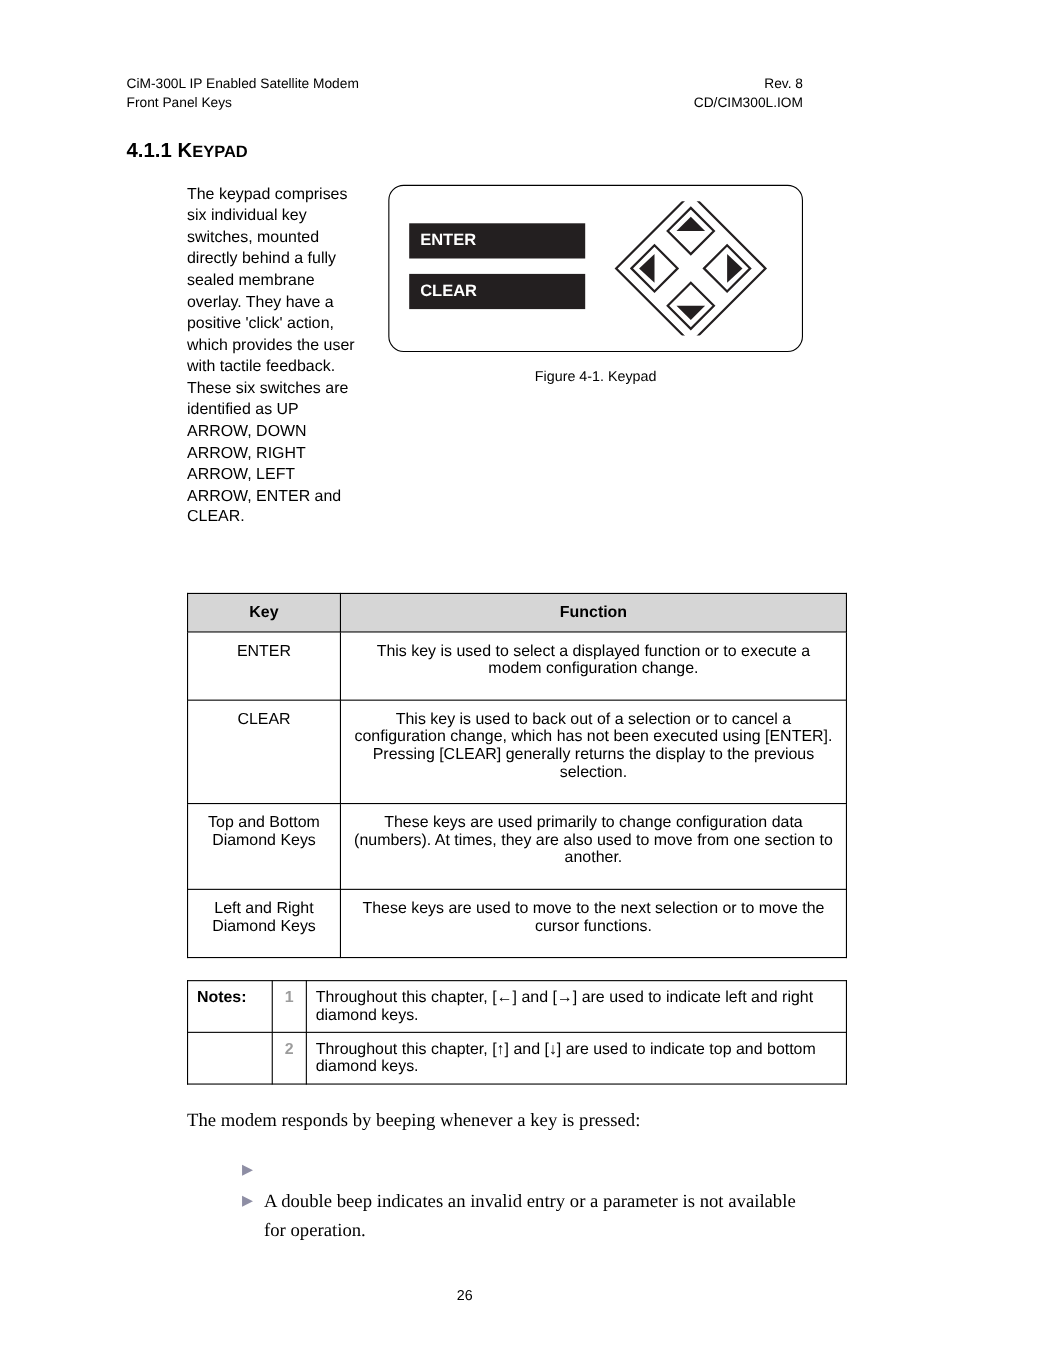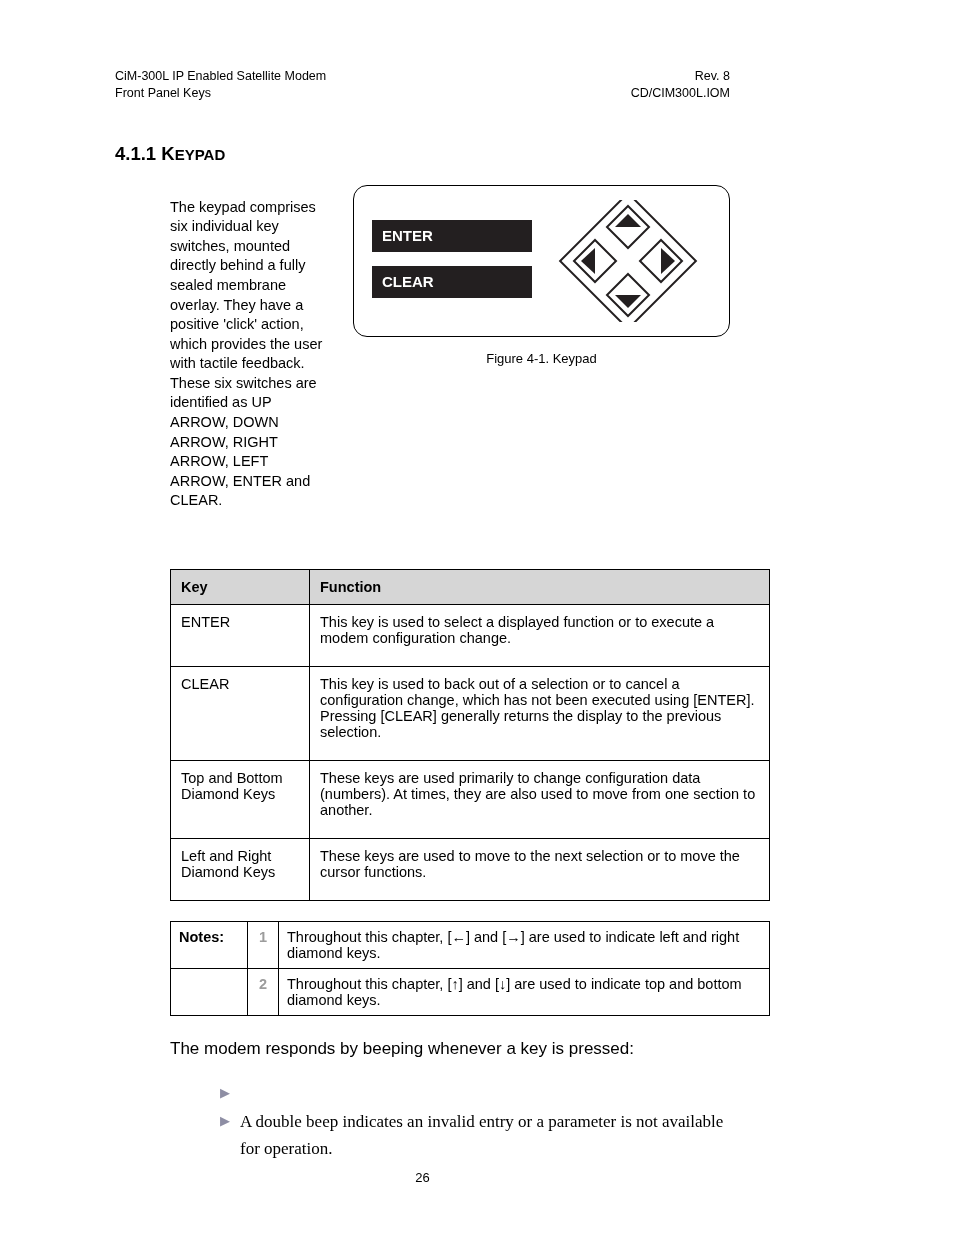--- a/index.html
+++ b/index.html
@@ -19,39 +19,38 @@
   }
   .header-row {
     display: flex;
     justify-content: space-between;
     font-size: 12.5px;
     line-height: 1.35;
   }
   .header-left { text-align: left; }
   .header-right { text-align: right; }
   .section-heading {
-    margin-top: 41px;
+    margin-top: 24px;
     font-size: 18.5px;
     font-weight: bold;
   }
   .section-heading .smallcaps {
     font-size: 15px;
   }
   .intro-row {
     display: flex;
     margin-top: 20px;
     gap: 24px;
     align-items: flex-start;
   }
   .intro-text {
     margin-left: 55px;
     width: 290px;
     font-size: 14.5px;
     line-height: 1.35;
-    margin-top: 13px;
   }
   .keypad-figure-wrap {
     flex: 1;
     text-align: center;
   }
   .keypad-box {
     width: 375px;
     height: 150px;
     border: 1.5px solid #000;
     border-radius: 14px;
@@ -89,21 +88,21 @@
   .key-table {
     border-collapse: collapse;
     width: 600px;
     margin-left: 55px;
     margin-top: 58px;
     font-size: 14.5px;
   }
   .key-table th, .key-table td {
     border: 1px solid #000;
     padding: 9px 10px 20px 10px;
-    text-align: left;
+    text-align: center;
     vertical-align: top;
   }
   .key-table th {
     background: #d6d6d6;
     font-weight: bold;
     padding-bottom: 9px;
   }
   .key-table td.kcol { width: 118px; }
   .notes-table {
     border-collapse: collapse;
@@ -124,21 +123,21 @@
   }
   .notes-table .note-num {
     width: 14px;
     color: #9c9c9c;
     font-weight: bold;
     text-align: center;
   }
   .body-para {
     margin-left: 55px;
     margin-top: 22px;
-    font-family: Liberation Sans, sans-serif;
+    font-family: Liberation Serif, serif;
     font-size: 17px;
     line-height: 1.35;
   }
   .bullet-list {
     margin-left: 105px;
     margin-top: 20px;
     font-family: "Times New Roman", Times, serif;
     font-size: 17px;
     line-height: 1.55;
   }

